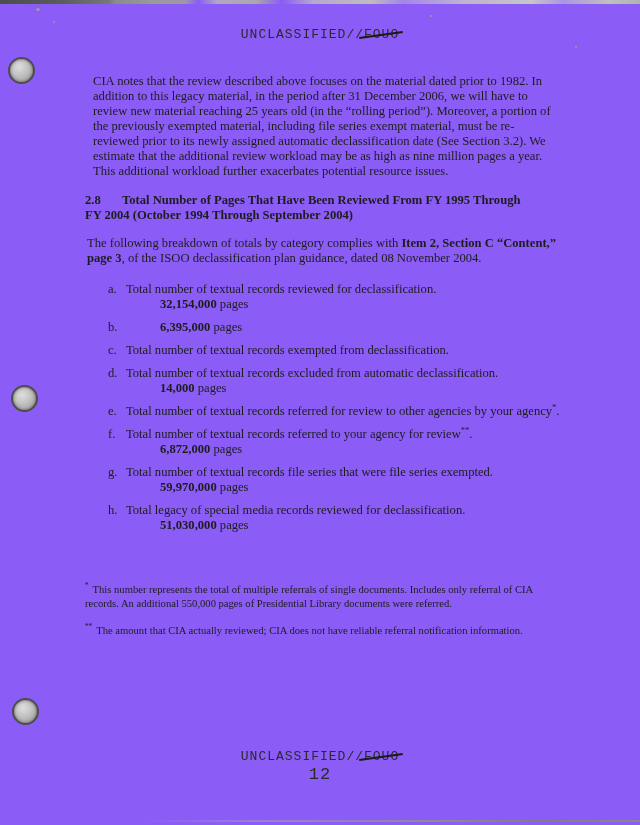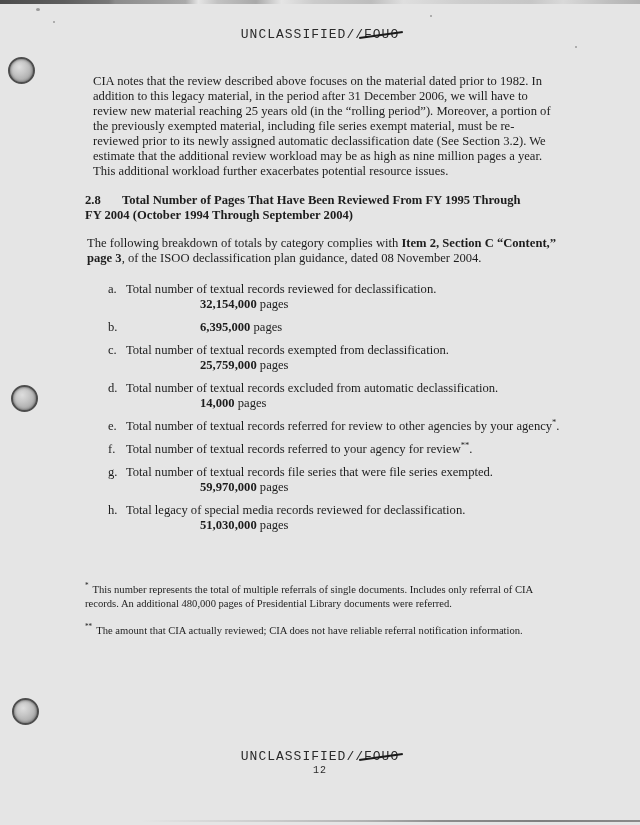--- a/index.html
+++ b/index.html
@@ -1,18 +1,18 @@
 <!DOCTYPE html>
 <html><head>
 <meta charset="utf-8">
 <title>Scanned Document Page</title>
 <style>
   html, body { margin:0; padding:0; background:#ffffff; }
   .page {
-    position:relative; width:640px; height:825px; background:#e5e5e5;
+    position:relative; width:640px; height:825px; background:#8b5cf6;
     font-family:"Liberation Serif","DejaVu Serif",serif;
     color:#1d1d1d; overflow:hidden;
   }
 
   
   .top-edge {
     position:absolute; top:0; left:0; width:640px; height:4px;
     background:linear-gradient(to right,
       #4c4c4c 0%, #5d5d5d 10%, #787878 17%, #8b8b8b 18%,
       #9a9a9a 24%, rgba(160,160,160,.85) 29%, rgba(180,180,180,0) 31%,
@@ -50,40 +50,40 @@
   .banner-top { top:27px; }
   .banner-bottom { top:749px; }
   .struck { position:relative; display:inline-block; }
   .struck::after {
     content:""; position:absolute; left:-14%; right:-10%; top:46%;
     height:2px; background:#1a1a1a; transform:rotate(-8deg);
   }
   .page-num {
     position:absolute; top:765px; left:0; width:640px; text-align:center;
     font-family:"Liberation Mono","DejaVu Sans Mono",monospace;
-    font-size:10px; letter-spacing:1px; color:#2a2a2a;
+    font-size:17px; letter-spacing:1px; color:#2a2a2a;
   }
 
   
   .content {
     position:absolute; top:66px; left:85px; width:478px;
     font-size:12.6px; line-height:15px;
   }
   .para { margin:8px; text-align:left; }
   .heading { margin:14px 0 0 0; font-weight:bold; }
   .heading .sec-num { display:inline-block; width:37px; }
   .para2 { margin:13px 0 16px 0; padding-left:2px; }
   .b { font-weight:bold; }
 
   .rec-list { margin-top:8px; }
   .item { display:flex; margin:0 0 8px 23px; }
   .item .letter { width:18px; flex:0 0 18px; }
   .item .item-body { flex:1; }
   .item .item-text { }
-  .item .item-value { margin-left:74px; }
+  .item .item-value { margin-left:34px; }
   .item .item-value b { font-weight:bold; }
   sup.ref { font-size:68%; vertical-align:super; line-height:0; }
 
   .footnotes { margin-top:50px; font-size:10.6px; line-height:14px; }
   .footnote { margin-bottom:13px; }
   .footnote sup.ref { margin-right:4px; }
 </style>
 </head>
 <body>
 
@@ -127,21 +127,20 @@
         <span class="letter">b.</span>
         <div class="item-body">
           <div class="item-value"><b>6,395,000</b> <span>pages</span></div>
         </div>
       </div>
 
       <div class="item">
         <span class="letter">c.</span>
         <div class="item-body">
           <div class="item-text"><span>Total number of textual records exempted from declassification.</span><sup class="ref"></sup><span></span></div>
-          <div class="item-value"><b>25,759,000</b> <span>pages</span></div>
         </div>
       </div>
 
       <div class="item">
         <span class="letter">d.</span>
         <div class="item-body">
           <div class="item-text"><span>Total number of textual records excluded from automatic declassification.</span><sup class="ref"></sup><span></span></div>
           <div class="item-value"><b>14,000</b> <span>pages</span></div>
         </div>
       </div>
@@ -150,20 +149,21 @@
         <span class="letter">e.</span>
         <div class="item-body">
           <div class="item-text"><span>Total number of textual records referred for review to other agencies by your agency</span><sup class="ref">*</sup><span>.</span></div>
         </div>
       </div>
 
       <div class="item">
         <span class="letter">f.</span>
         <div class="item-body">
           <div class="item-text"><span>Total number of textual records referred to your agency for review</span><sup class="ref">**</sup><span>.</span></div>
+          <div class="item-value"><b>6,872,000</b> <span>pages</span></div>
         </div>
       </div>
 
       <div class="item">
         <span class="letter">g.</span>
         <div class="item-body">
           <div class="item-text"><span>Total number of textual records file series that were file series exempted.</span><sup class="ref"></sup><span></span></div>
           <div class="item-value"><b>59,970,000</b> <span>pages</span></div>
         </div>
       </div>
@@ -172,21 +172,21 @@
         <span class="letter">h.</span>
         <div class="item-body">
           <div class="item-text"><span>Total legacy of special media records reviewed for declassification.</span><sup class="ref"></sup><span></span></div>
           <div class="item-value"><b>51,030,000</b> <span>pages</span></div>
         </div>
       </div>
 
     </div>
 
     <div class="footnotes">
-      <div class="footnote"><sup class="ref">*</sup><span>This number represents the total of multiple referrals of single documents. Includes only referral of CIA records. An additional 480,000 pages of Presidential Library documents were referred.</span></div>
+      <div class="footnote"><sup class="ref">*</sup><span>This number represents the total of multiple referrals of single documents. Includes only referral of CIA records. An additional 550,000 pages of Presidential Library documents were referred.</span></div>
       <div class="footnote"><sup class="ref">**</sup><span>The amount that CIA actually reviewed; CIA does not have reliable referral notification information.</span></div>
     </div>
 
   </div>
 
   <div class="banner banner-bottom"><span>UNCLASSIFIED//</span><span class="struck">FOUO</span></div>
 
   <div class="page-num">12</div>
 
   <div class="bottom-edge"></div>

